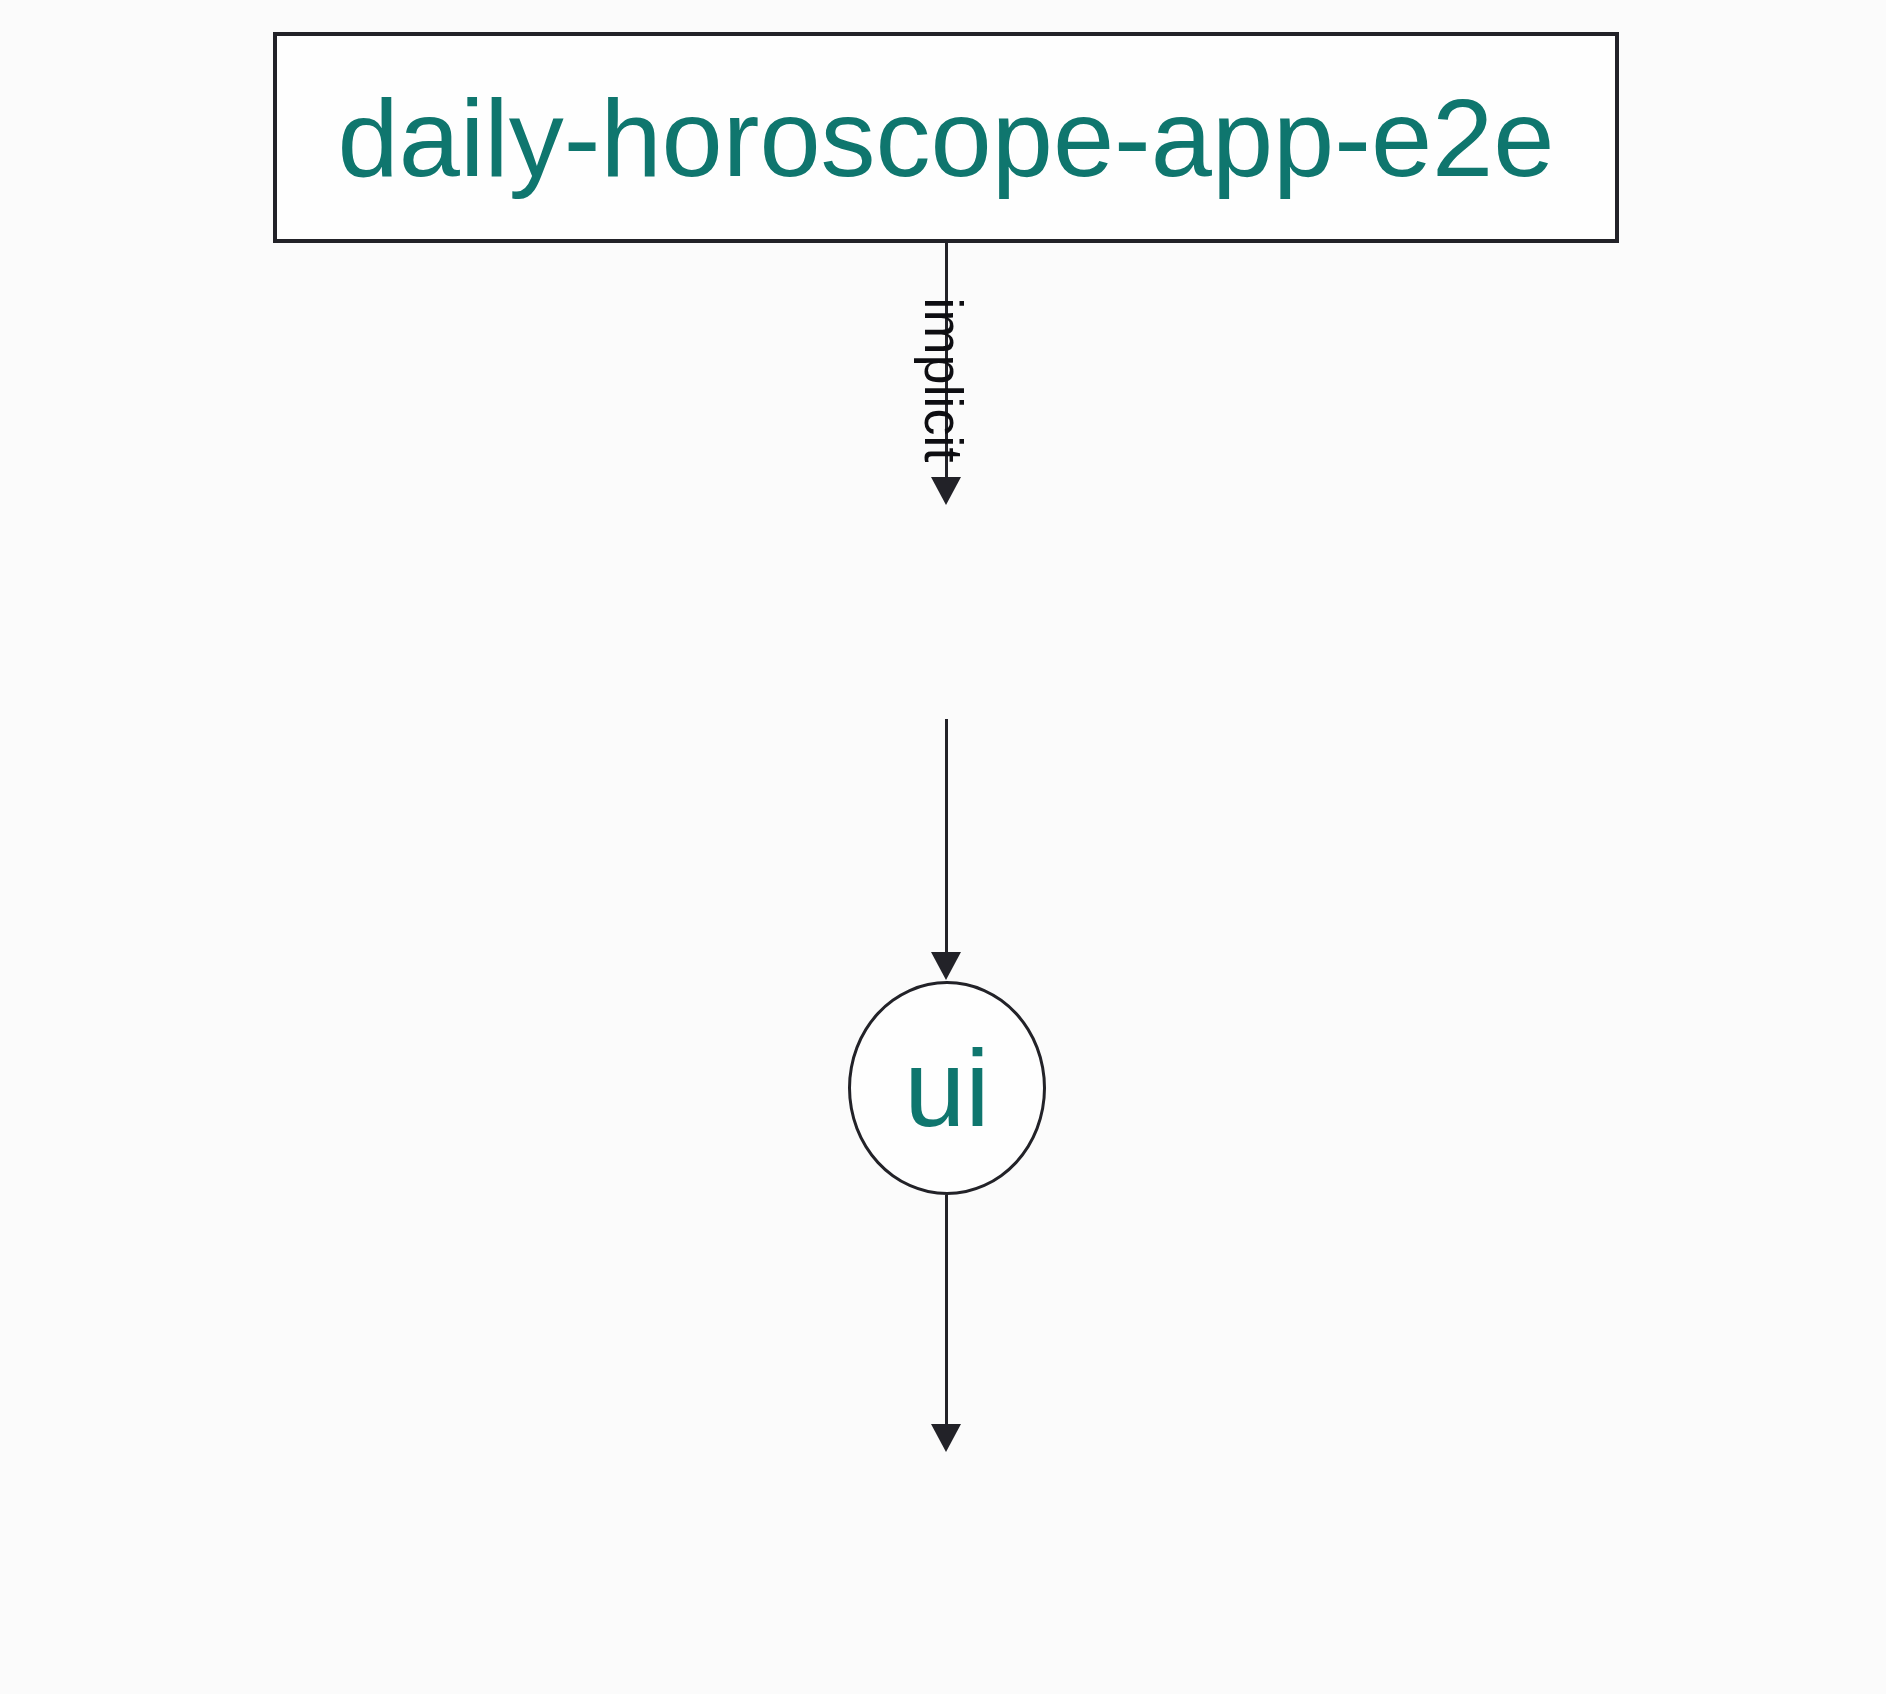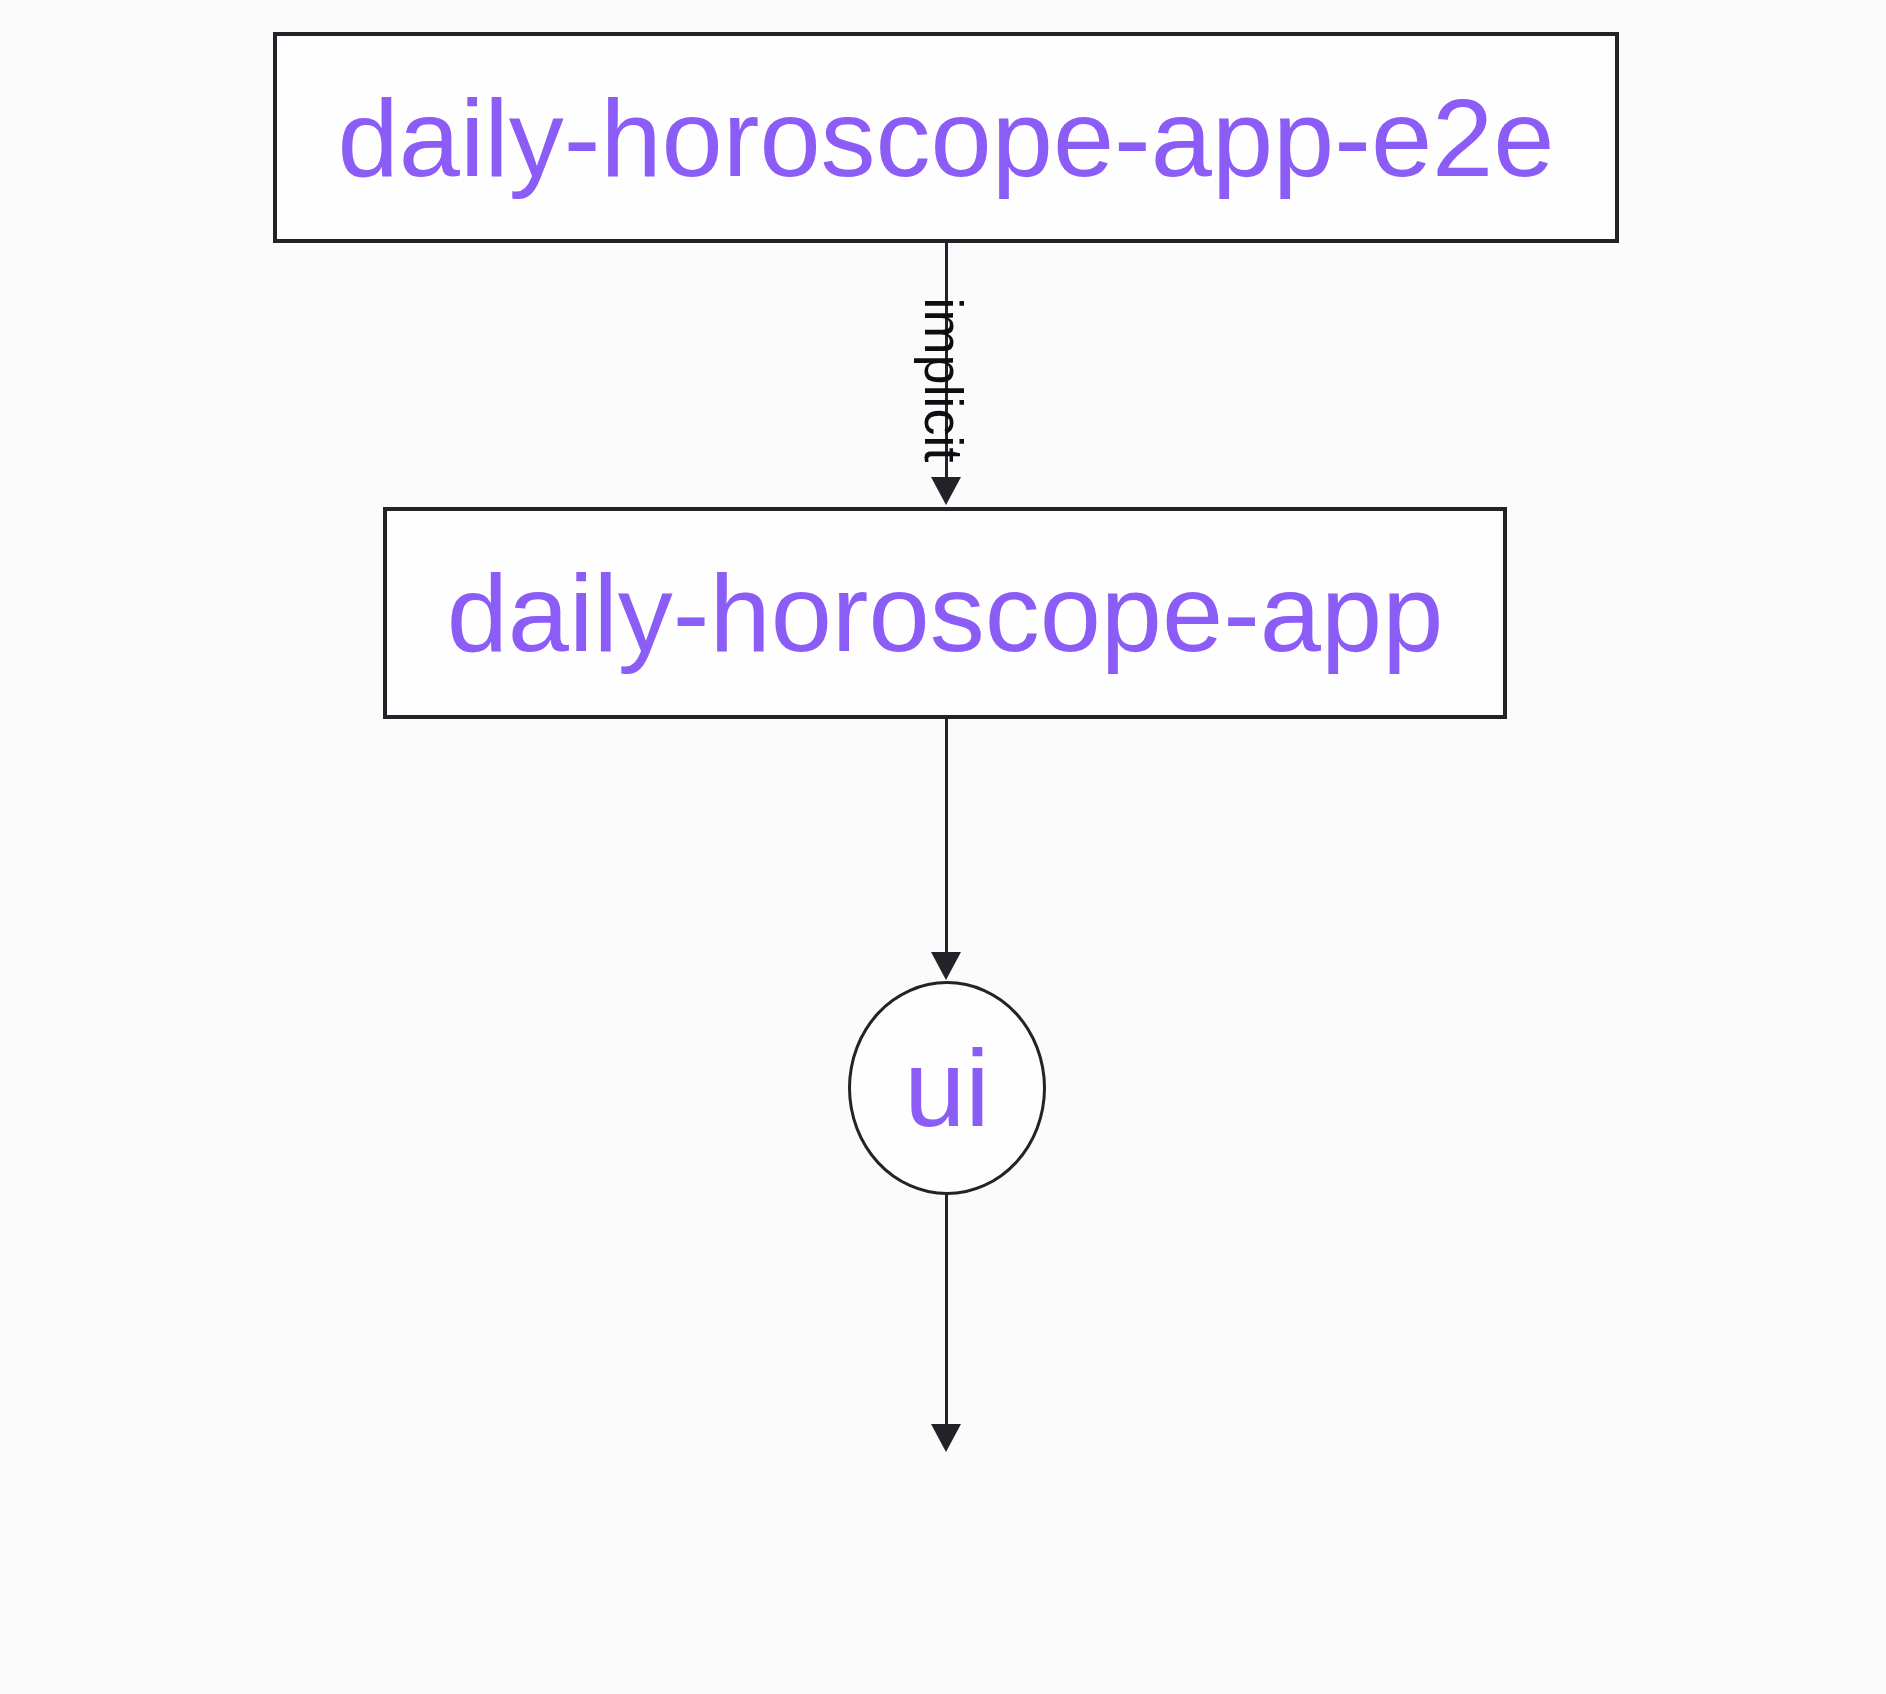--- a/index.html
+++ b/index.html
@@ -21,21 +21,21 @@
   .node {
     position: absolute;
     box-sizing: border-box;
     background: #fefefe;
     border: 4px solid #222228;
     display: flex;
     align-items: center;
     justify-content: center;
     font-size: 110px;
     line-height: 1;
-    color: #8b5cf6;
+    color: #0f766e;
     white-space: nowrap;
   }
   .node.ellipse {
     border-radius: 50%;
     border-width: 3px;
     justify-content: center;
   }
   #node-e2e   { left: 273px;  top: 32px;   width: 1346px; height: 211px; }
   #node-app   { left: 383px;  top: 507px;  width: 1124px; height: 212px; }
   #node-ui    { left: 848px;  top: 981px;  width: 198px;  height: 214px; }
@@ -82,23 +82,20 @@
 <div class="diagram">
 
   <div class="node" id="node-e2e">
     <span>daily-horoscope-app-e2e</span>
   </div>
 
   <div class="edge-line" id="edge1-line"></div>
   <div class="arrowhead" id="edge1-head"></div>
   <div class="edge-label" id="edge1-label">implicit</div>
 
-  <div class="node" id="node-app">
-    <span>daily-horoscope-app</span>
-  </div>
 
   <div class="edge-line" id="edge2-line"></div>
   <div class="arrowhead" id="edge2-head"></div>
 
   <div class="node ellipse" id="node-ui">
     <span>ui</span>
   </div>
 
   <div class="edge-line" id="edge3-line"></div>
   <div class="arrowhead" id="edge3-head"></div>

